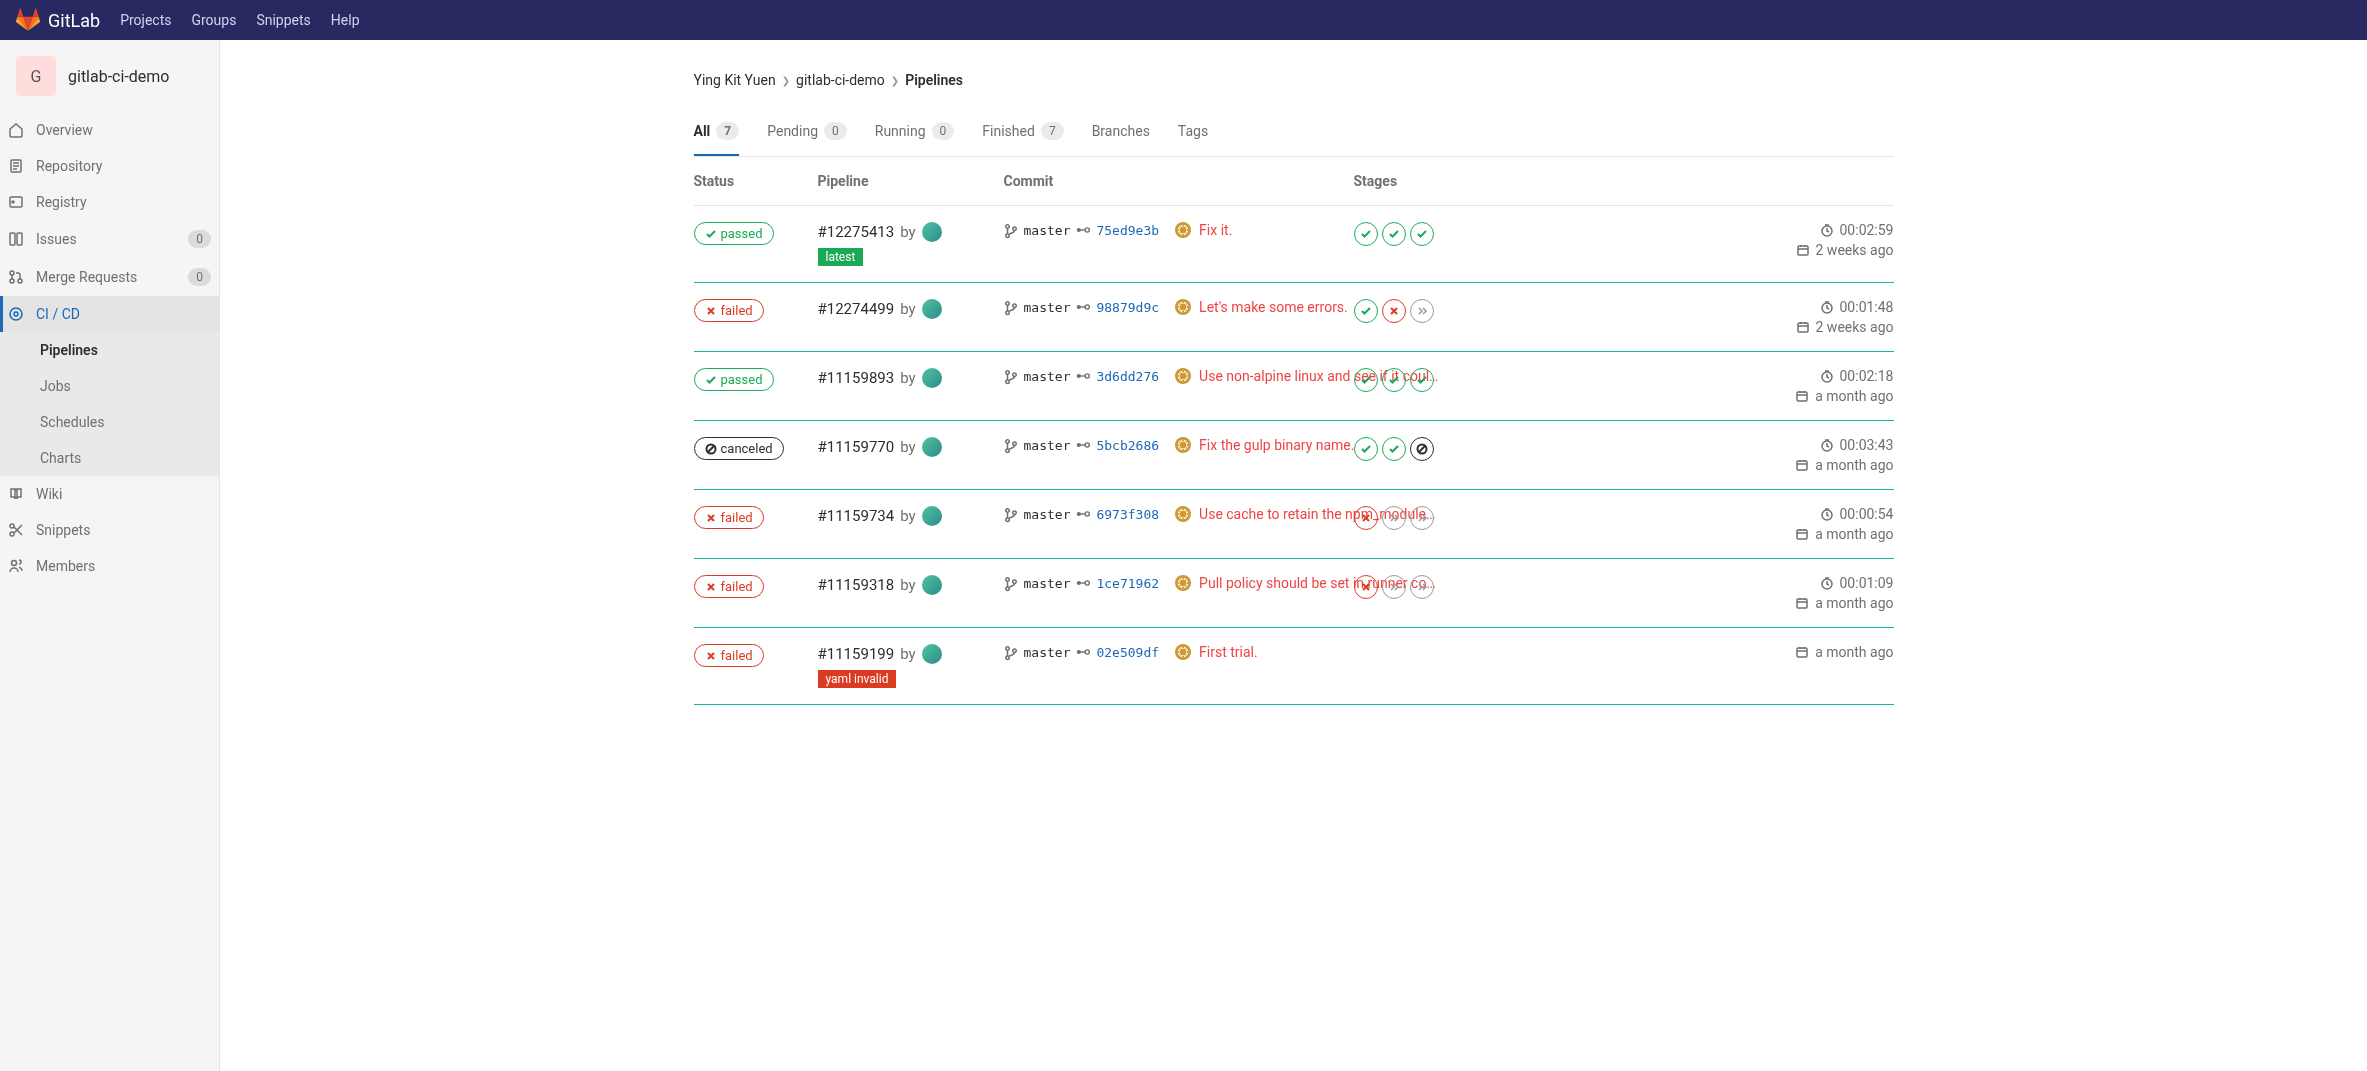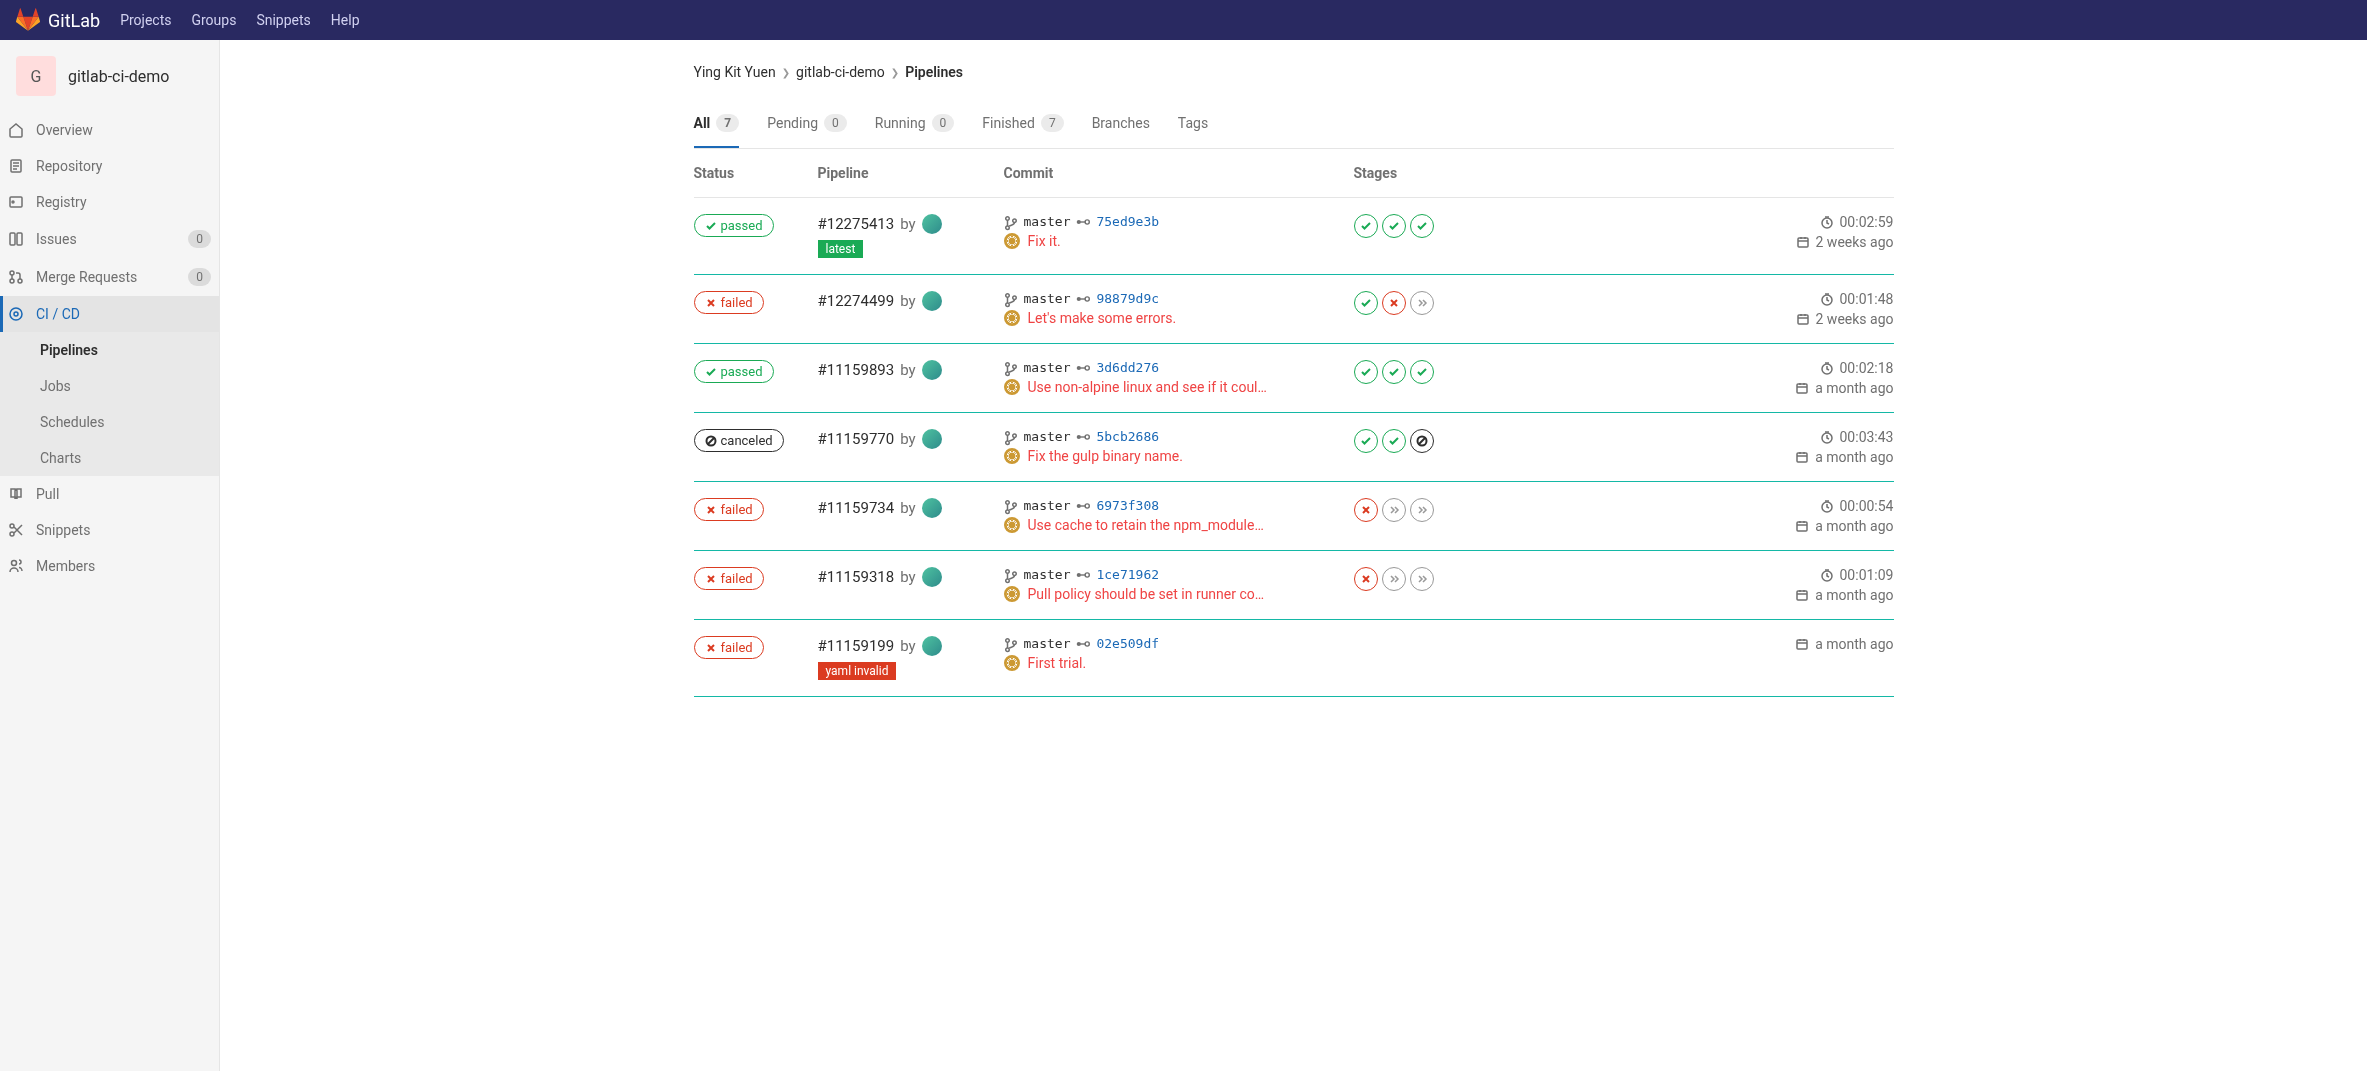--- a/index.html
+++ b/index.html
@@ -16,21 +16,21 @@
 .project-name{font-weight:400;font-size:16px;color:#2e2e2e}
 .nav-item{display:flex;align-items:center;padding:10px 8px;gap:12px;color:#707070;cursor:pointer;position:relative}
 .nav-item.active{background:#e4e4e4;color:#1b69b6}
 .nav-item.active::before{content:'';position:absolute;left:0;top:0;bottom:0;width:3px;background:#1b69b6}
 .nav-icon{width:16px;height:16px;flex-shrink:0}
 .nav-label{flex:1}
 .nav-badge{background:#dbdbdb;color:#707070;border-radius:10px;padding:0 8px;font-size:12px;min-width:20px;text-align:center;line-height:18px}
 .subnav{background:#e9e9e9}
 .subnav-item{padding:10px 16px 10px 40px;color:#707070;cursor:pointer}
 .subnav-item.active{font-weight:600;color:#2e2e2e}
-.main{flex:1;overflow-y:auto;padding:4px 24px}
+.main{flex:1;overflow-y:auto;padding:12px 24px}
 .content{max-width:1200px;margin:0 auto}
 .breadcrumb{padding:20px 0;display:flex;align-items:center;gap:6px;color:#707070;font-size:14px}
 .crumb{color:#2e2e2e}
 .crumb.current{font-weight:600}
 .chev{color:#999;font-size:10px}
 .tabs{display:flex;gap:28px;border-bottom:1px solid #e5e5e5}
 .tab{padding:14px 0;cursor:pointer;color:#707070;display:flex;align-items:center;gap:6px;border-bottom:2px solid transparent}
 .tab.active{color:#2e2e2e;font-weight:700;border-bottom-color:#1b69b6}
 .tab-count{background:#ebebeb;color:#707070;border-radius:10px;padding:0 8px;font-size:12px;line-height:18px}
 .table{width:100%}
@@ -45,21 +45,21 @@
 .badge.passed{border-color:#1aaa55;color:#1aaa55}
 .badge.failed{border-color:#db3b21;color:#db3b21}
 .badge.canceled{border-color:#2e2e2e;color:#2e2e2e}
 .badge-icon{width:12px;height:12px}
 .pipeline-id{color:#2e2e2e;font-size:15px;display:flex;align-items:center;gap:6px}
 .by{color:#707070}
 .avatar{width:20px;height:20px;border-radius:50%;background:linear-gradient(135deg,#4fc3a1,#2e8b8b);display:inline-block;vertical-align:middle}
 .tag{display:inline-block;padding:2px 8px;border-radius:0;font-size:12px;color:#fff;margin-top:6px}
 .tag.latest{background:#1aaa55}
 .tag.yaml{background:#db3b21}
-.commit{display:flex;flex-direction:column;gap:4px}
+.commit{display:flex;flex-direction:row;gap:16px}
 .commit-line{display:flex;align-items:center;gap:6px;font-size:14px}
 .branch{font-family:Menlo,monospace;font-size:13px;color:#2e2e2e}
 .sha{font-family:Menlo,monospace;color:#1b69b6;font-size:13px}
 .commit-msg{display:flex;align-items:flex-end;gap:8px;color:#ef4444}
 .commit-avatar{width:16px;height:16px;border-radius:50%;background:radial-gradient(circle,#c93 30%,#fff 32%,#c93 40%,#fff 42%,#c93 50%)}
 .stages{display:flex;gap:4px}
 .stage{width:24px;height:24px;border-radius:50%;border:1.5px solid;display:flex;align-items:center;justify-content:center}
 .stage.pass{border-color:#1aaa55;color:#1aaa55}
 .stage.fail{border-color:#db3b21;color:#db3b21}
 .stage.skip{border-color:#999;color:#999}
@@ -154,21 +154,21 @@
         <div class="subnav">
           <div class="subnav-item active">Pipelines</div>
           <div class="subnav-item">Jobs</div>
           <div class="subnav-item">Schedules</div>
           <div class="subnav-item">Charts</div>
         </div>
         <div class="nav-item">
     <span class="nav-icon"><svg viewBox="0 0 16 16" fill="none" stroke="currentColor" stroke-width="1.5">
               <path d="M3 3h4a2 2 0 012 2v8a2 2 0 00-2-2H3zM13 3H9a2 2 0 00-2 2v8a2 2 0 012-2h4z"></path>
             </svg></span>
-    <span class="nav-label">Pull</span>
+    <span class="nav-label">Wiki</span>
 
   </div>
         <div class="nav-item">
     <span class="nav-icon"><svg viewBox="0 0 16 16" fill="none" stroke="currentColor" stroke-width="1.5">
               <circle cx="4" cy="4" r="2"></circle>
               <circle cx="4" cy="12" r="2"></circle>
               <path d="M14 3L6 11M14 13L6 5"></path>
             </svg></span>
     <span class="nav-label">Snippets</span>
 

